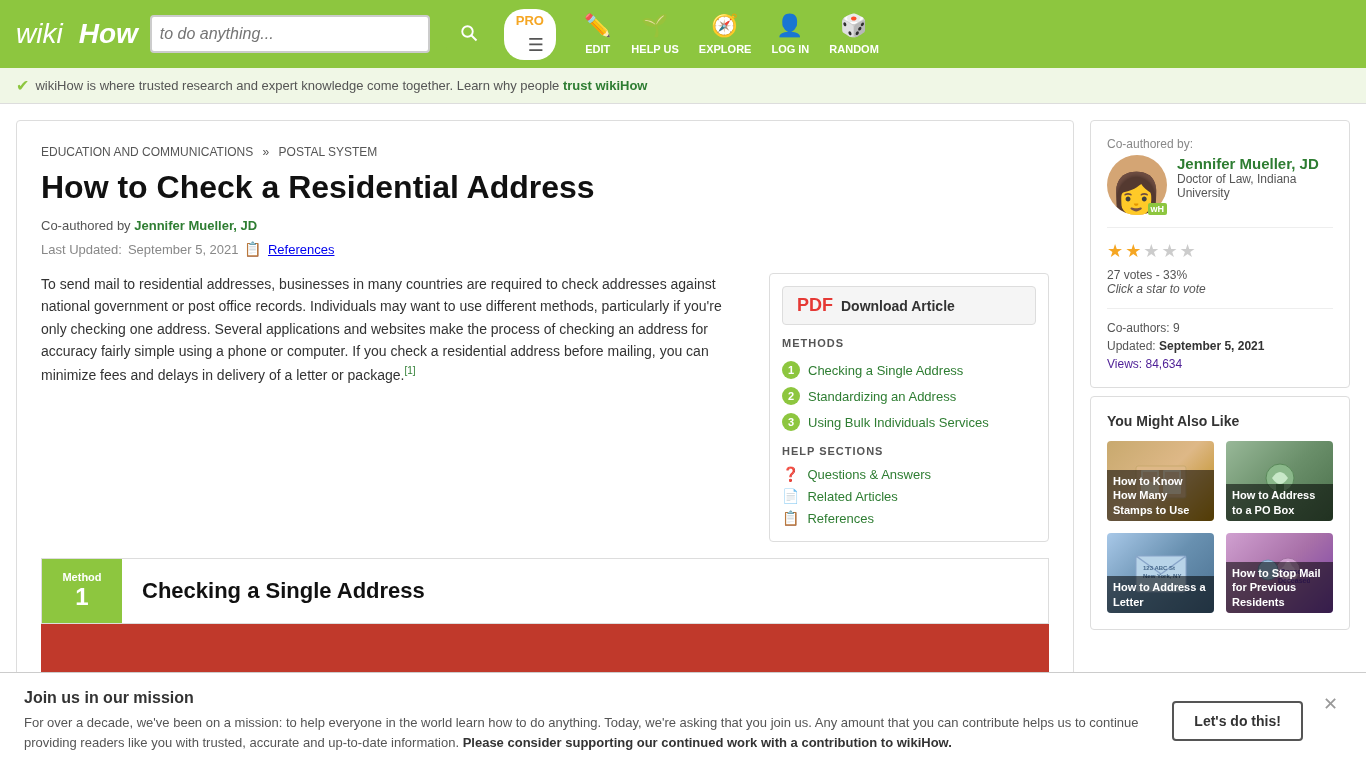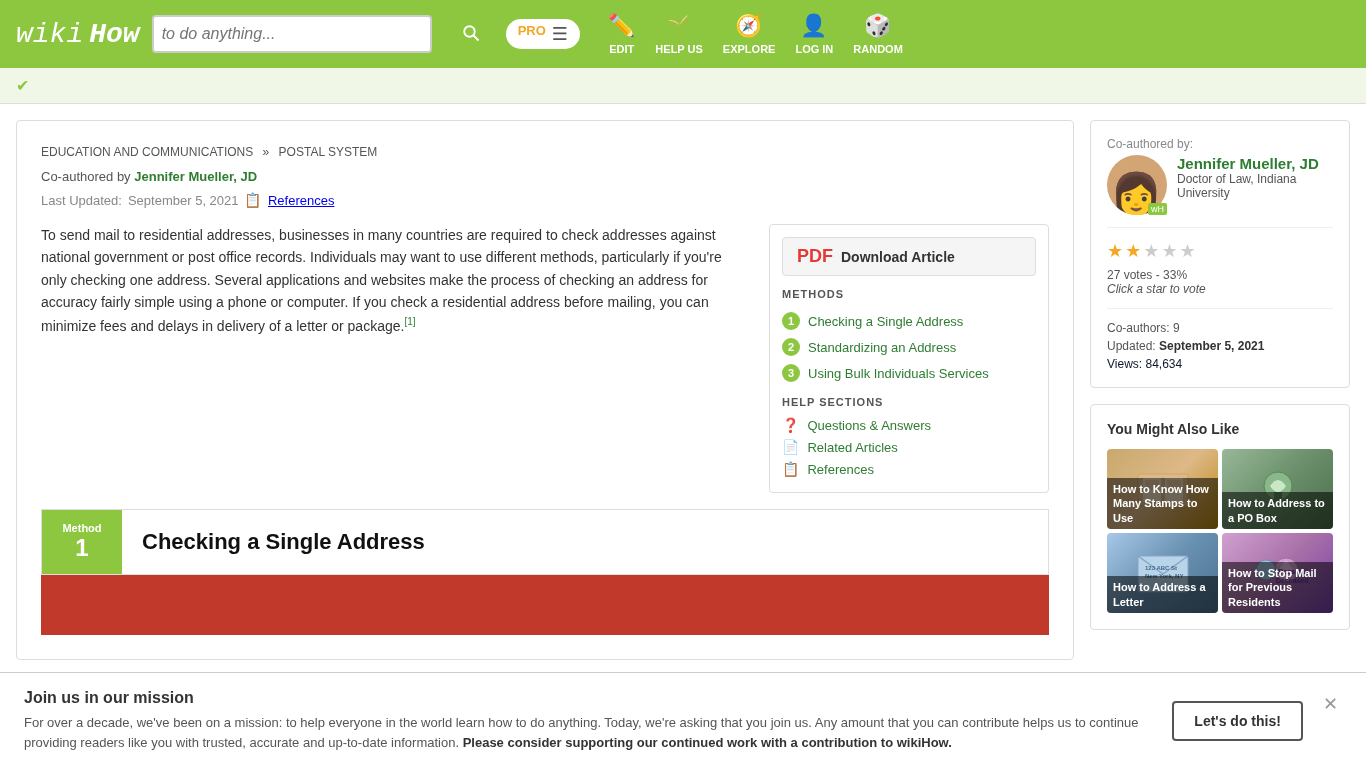--- a/index.html
+++ b/index.html
@@ -10,23 +10,22 @@
       background: #8dc63f;
       display: flex;
       align-items: center;
       padding: 0 16px;
       height: 68px;
       gap: 12px;
     }
     #logo {
       display: flex;
       align-items: center;
-      gap: 6px;
+      gap: 16px;
       text-decoration: none;
-      font-family: Liberation Mono, monospace;
     }
     .logo-wiki { font-size: 28px; font-weight: normal; color: #fff; font-style: italic; }
     .logo-how { font-size: 28px; font-weight: bold; color: #fff; font-style: italic; }
     #search-bar {
       display: flex;
       align-items: center;
       background: #fff;
       border-radius: 4px;
       padding: 6px 8px;
       height: 38px;
@@ -50,24 +49,25 @@
       padding: 6px 14px;
       border-radius: 4px;
       margin-left: 4px;
     }
     #search-button svg { fill: #fff; }
     #pro-button {
       background: #fff;
       border-radius: 20px;
       padding: 4px 12px;
       display: flex;
-      align-items: flex-start;
+      align-items: flex-end;
       gap: 6px;
       cursor: pointer;
       border: none;
+      flex-direction: column;
     }
     .pro-label { color: #f5a623; font-weight: bold; font-size: 13px; }
     .hamburger-icon { color: #555; font-size: 18px; }
     #nav-actions {
       display: flex;
       gap: 20px;
       margin-left: 16px;
     }
     .nav-action {
       display: flex;
@@ -215,41 +215,41 @@
       height: 60px;
       margin-top: 0;
     }
 
     
     #sidebar { width: 260px; flex-shrink: 0; }
     .sidebar-card {
       border: 1px solid #ddd;
       border-radius: 4px;
       padding: 16px;
-      margin-bottom: 16px;
+      margin-bottom: 8px;
     }
     .co-authored-label { font-size: 12px; color: #888; margin-bottom: 4px; }
     .co-author-row { display: flex; gap: 10px; align-items: flex-start; }
     .author-info { flex: 1; }
     .author-name { font-size: 15px; font-weight: bold; color: #2e7d32; }
     .author-title { font-size: 12px; color: #555; }
     .divider { border: none; border-top: 1px solid #eee; margin: 12px 0; }
     .rating-row { display: flex; align-items: center; gap: 8px; margin-bottom: 6px; }
     .stars { display: flex; gap: 2px; }
     .star { font-size: 18px; color: #ccc; }
     .star-filled { color: #f5a623; }
     .vote-info { font-size: 12px; color: #555; }
     .click-star { font-size: 12px; color: #555; font-style: italic; }
     .co-authors-row { font-size: 12px; color: #555; margin-bottom: 4px; }
     .updated-row { font-size: 12px; color: #555; margin-bottom: 4px; }
-    .views-row { font-size: 12px; color: #0f172a; }
+    .views-row { font-size: 12px; color: #4c1d95; }
     .updated-date { font-weight: bold; color: #333; }
 
     .might-like-title { font-size: 14px; font-weight: bold; color: #333; margin-bottom: 12px; }
-    .might-like-grid { display: grid; grid-template-columns: 1fr 1fr; gap: 4px; }
+    .might-like-grid { display: grid; grid-template-columns: 1fr 1fr; gap: 12px; }
     .might-like-item {
       position: relative;
       border-radius: 4px;
       overflow: hidden;
       cursor: pointer;
     }
     .might-like-img {
       width: 100%; height: 80px;
       display: flex; align-items: center; justify-content: center;
       font-size: 12px; color: #fff; font-weight: bold;
@@ -315,21 +315,21 @@
       bottom: -4px;
     }
 
     
     .avatar-wrap { position: relative; }
     .wh-badge {
       position: absolute; bottom: 0; right: 0;
       background: #8dc63f;
       color: #fff;
       font-size: 9px;
-      font-weight: normal;
+      font-weight: bold;
       border-radius: 2px;
       padding: 1px 3px;
     }
 
     .img-stamps { background: linear-gradient(135deg, #c8a96e 0%, #deb887 50%, #b8860b 100%); }
     .img-letter { background: linear-gradient(135deg, #a8c8e8 0%, #6890b0 50%, #4a7090 100%); }
     .img-pobox { background: linear-gradient(135deg, #98b898 0%, #6a8f6a 50%, #4a6f4a 100%); }
     .img-stopmail { background: linear-gradient(135deg, #d0a0d0 0%, #a870a8 50%, #7840a8 100%); }
   </style>
 </head>
@@ -372,30 +372,35 @@
     </a>
     <a class="nav-action" href="#">
       <span class="nav-icon">🎲</span>
       <span>RANDOM</span>
     </a>
   </nav>
 </header>
 
 <div id="trust-bar">
   <span class="trust-check">✔</span>
+  <span>
+    <span>wikiHow is where trusted research and expert knowledge come together. Learn why people</span>
+    <a class="trust-link" href="#">trust wikiHow</a>
+  </span>
 </div>
 
 <div id="main-layout">
 
   <article id="article">
     <div class="breadcrumb">
       <a href="#">EDUCATION AND COMMUNICATIONS</a>
       <span class="sep">»</span>
       <a href="#">POSTAL SYSTEM</a>
     </div>
+    <h1 class="article-title">How to Check a Residential Address</h1>
     <div class="article-meta">
       <span>Co-authored by</span>
       <a href="#">Jennifer Mueller, JD</a>
     </div>
     <div class="article-meta-bottom">
       <span>Last Updated:</span>
       <span>September 5, 2021</span>
       <span style="font-size:14px;">📋</span>
       <a href="#">References</a>
     </div>

